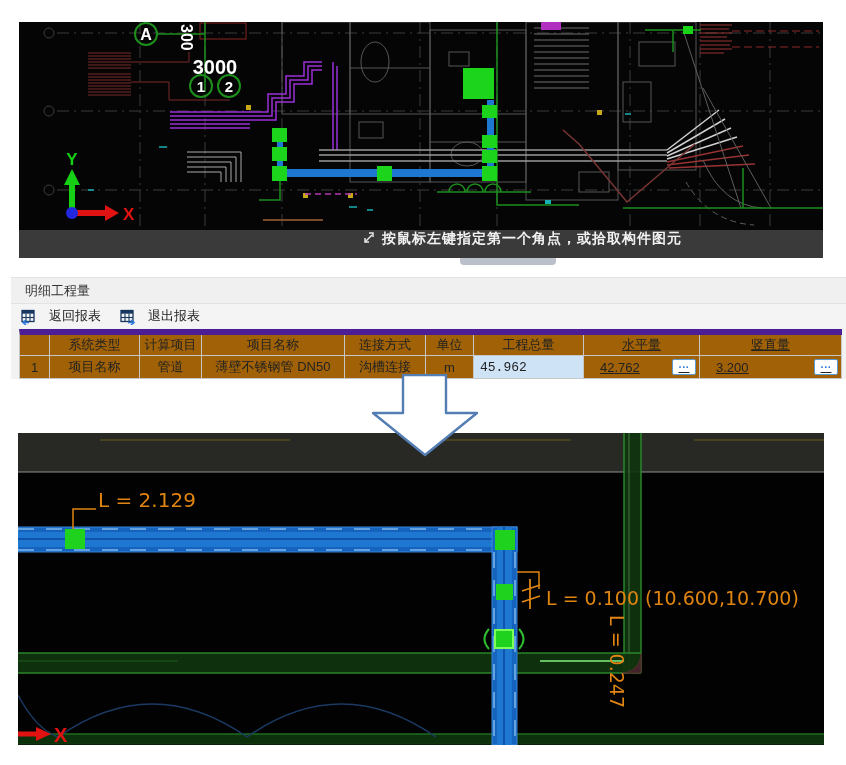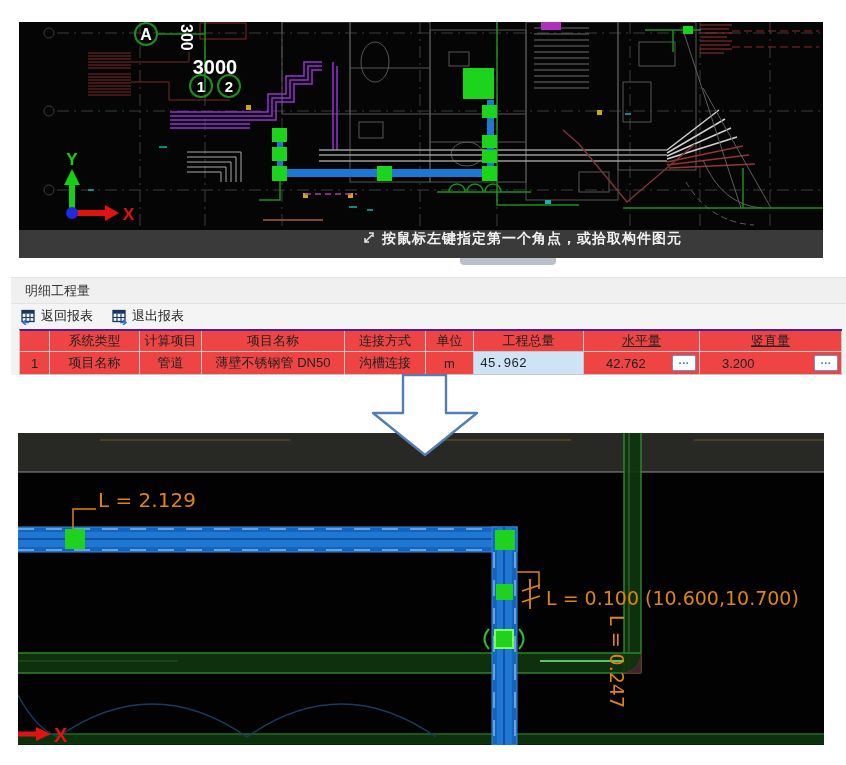--- a/index.html
+++ b/index.html
@@ -13,35 +13,35 @@
   .status-inner{display:flex;align-items:center;gap:6px;margin:0 auto;transform:translateX(100px);}
   .status-text{color:#f2f2f2;font-size:14px;font-weight:bold;letter-spacing:1px;}
   
   .splitter{position:absolute;left:460px;top:258px;width:96px;height:7px;background:#b9c0c9;
             border-radius:0 0 4px 4px;}
   
   .panel{position:absolute;left:11px;top:277px;width:846px;background:#f2f2f2;}
   .panel-title{height:25px;line-height:25px;padding-left:14px;font-size:13px;color:#333;
                background:#f0f0f0;border-top:1px solid #e2e2e2;border-bottom:1px solid #e3e3e3;}
   .toolbar{height:24px;display:flex;align-items:center;gap:18px;padding-left:9px;background:#f4f4f4;}
-  .tool-btn{display:flex;align-items:center;gap:4px;background:none;border:none;padding:0;
+  .tool-btn{display:flex;align-items:center;gap:12px;background:none;border:none;padding:0;
             font-size:13px;color:#222;font-family:inherit;cursor:default;}
-  .qtable{margin:1px 0 0 8px;width:822px;background:#ef4444;border-top:2px solid #4c1d95;
+  .qtable{margin:1px 0 0 8px;width:822px;background:#a16207;border-top:6px solid #4c1d95;
           border-left:1px solid #c6c6c6;font-size:13px;color:#222;}
   .trow{display:flex;}
   .cell{box-sizing:border-box;border-right:1px solid #c6c6c6;border-bottom:1px solid #c6c6c6;
         display:flex;align-items:center;justify-content:center;overflow:hidden;white-space:nowrap;}
   .th{height:21px;}
   .td{height:23px;}
   .c0{width:30px;} .c1{width:90px;} .c2{width:62px;} .c3{width:143px;} .c4{width:81px;}
   .c5{width:48px;} .c6{width:110px;} .c7{width:116px;} .c8{width:142px;}
   .u{text-decoration:underline;}
   .num{justify-content:flex-start;padding-left:6px;}
   .hl{background:#cfe3f7;font-family:Liberation Mono, monospace;}
-  .with-btn{justify-content:space-between;padding:0 3px 0 22px;}
+  .with-btn{justify-content:space-between;padding:0 3px 0 16px;text-decoration:underline;}
   .more-btn{width:24px;height:16px;background:#fff;border:1px solid #5b9bd5;border-radius:2px;
             color:#2f7bd9;font-size:11px;line-height:12px;font-weight:bold;display:flex;
             align-items:center;justify-content:center;padding:0;font-family:inherit;}
   
   .big-arrow{position:absolute;left:371px;top:374px;z-index:5;}
   
   .bottom-view{position:absolute;left:18px;top:433px;width:806px;height:312px;background:#020202;border-radius:32px;}
   .dimtxt{font-family:"DejaVu Sans","Liberation Sans",sans-serif;}
 </style>
 </head>

